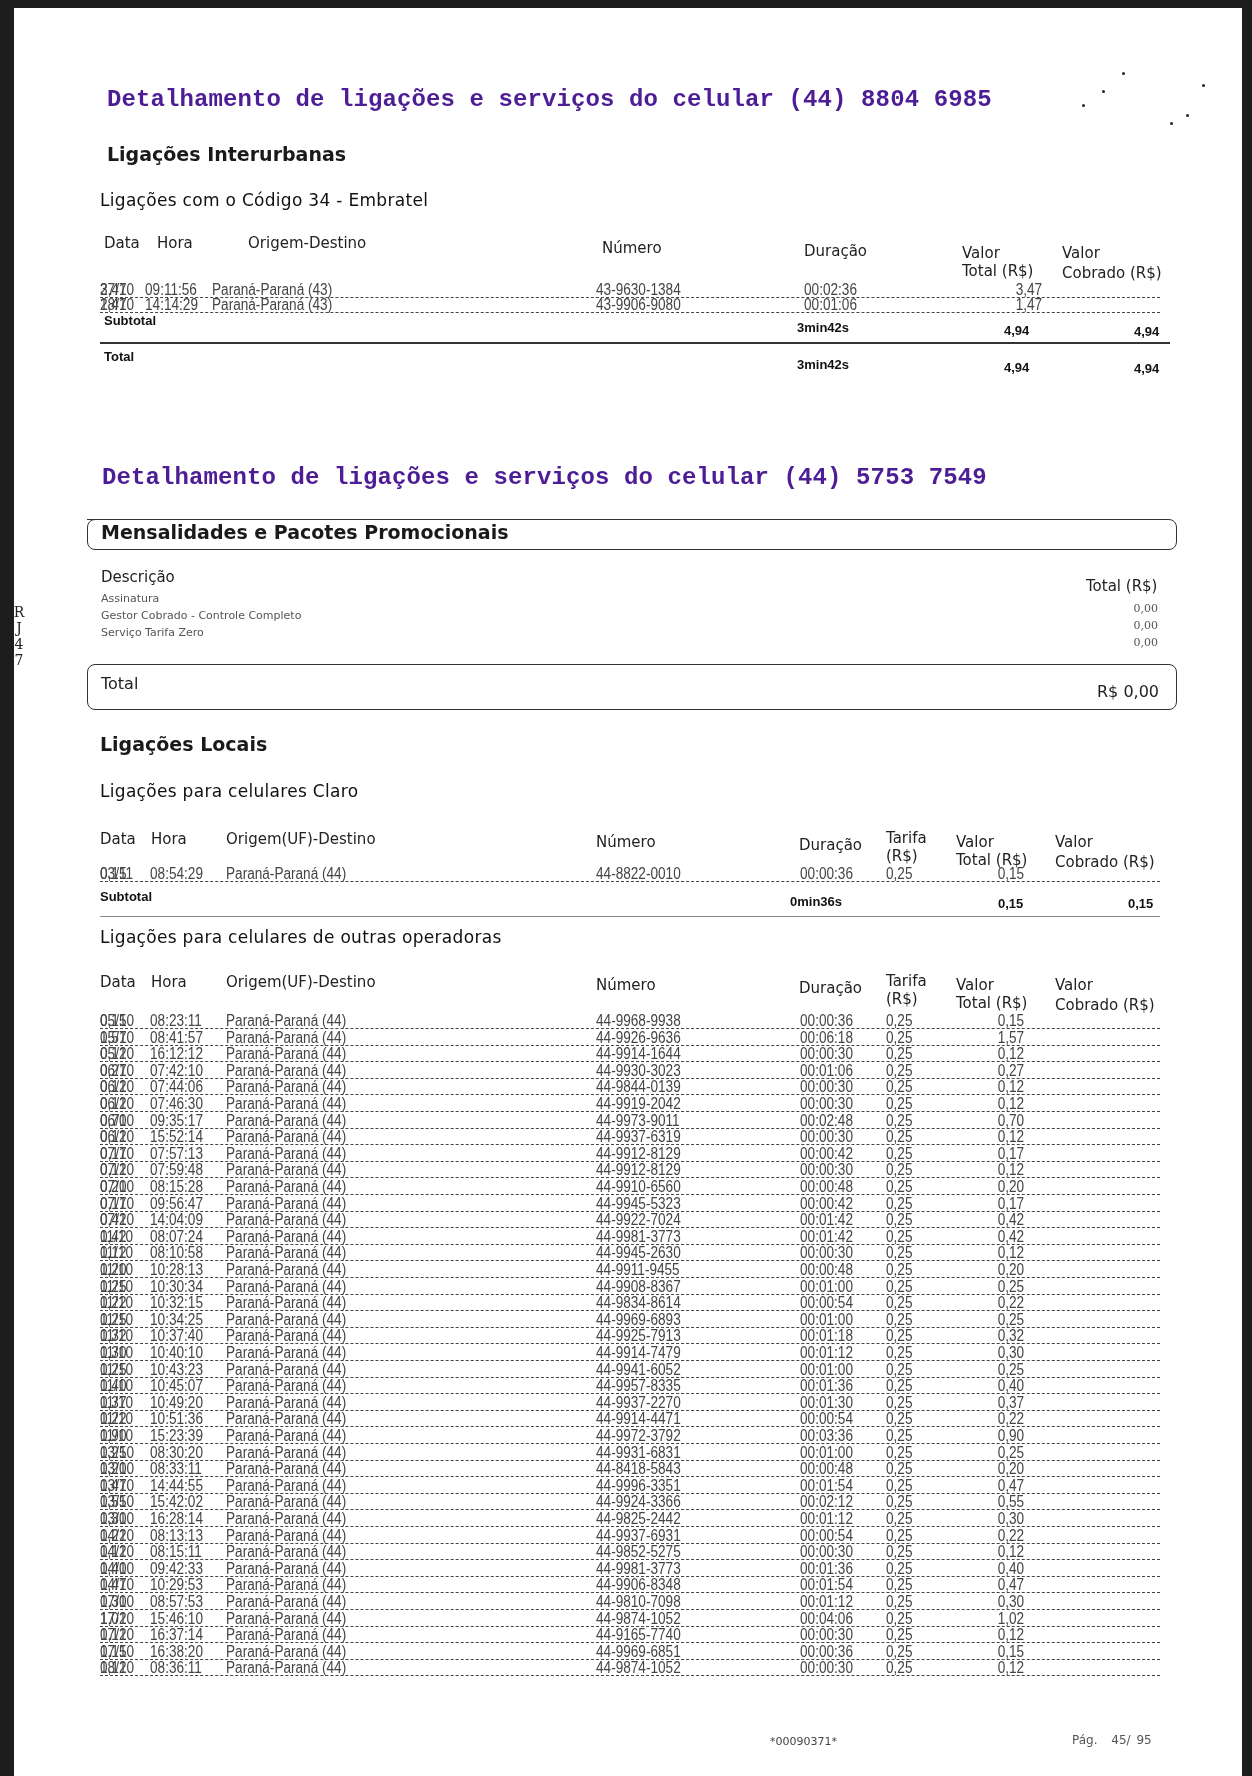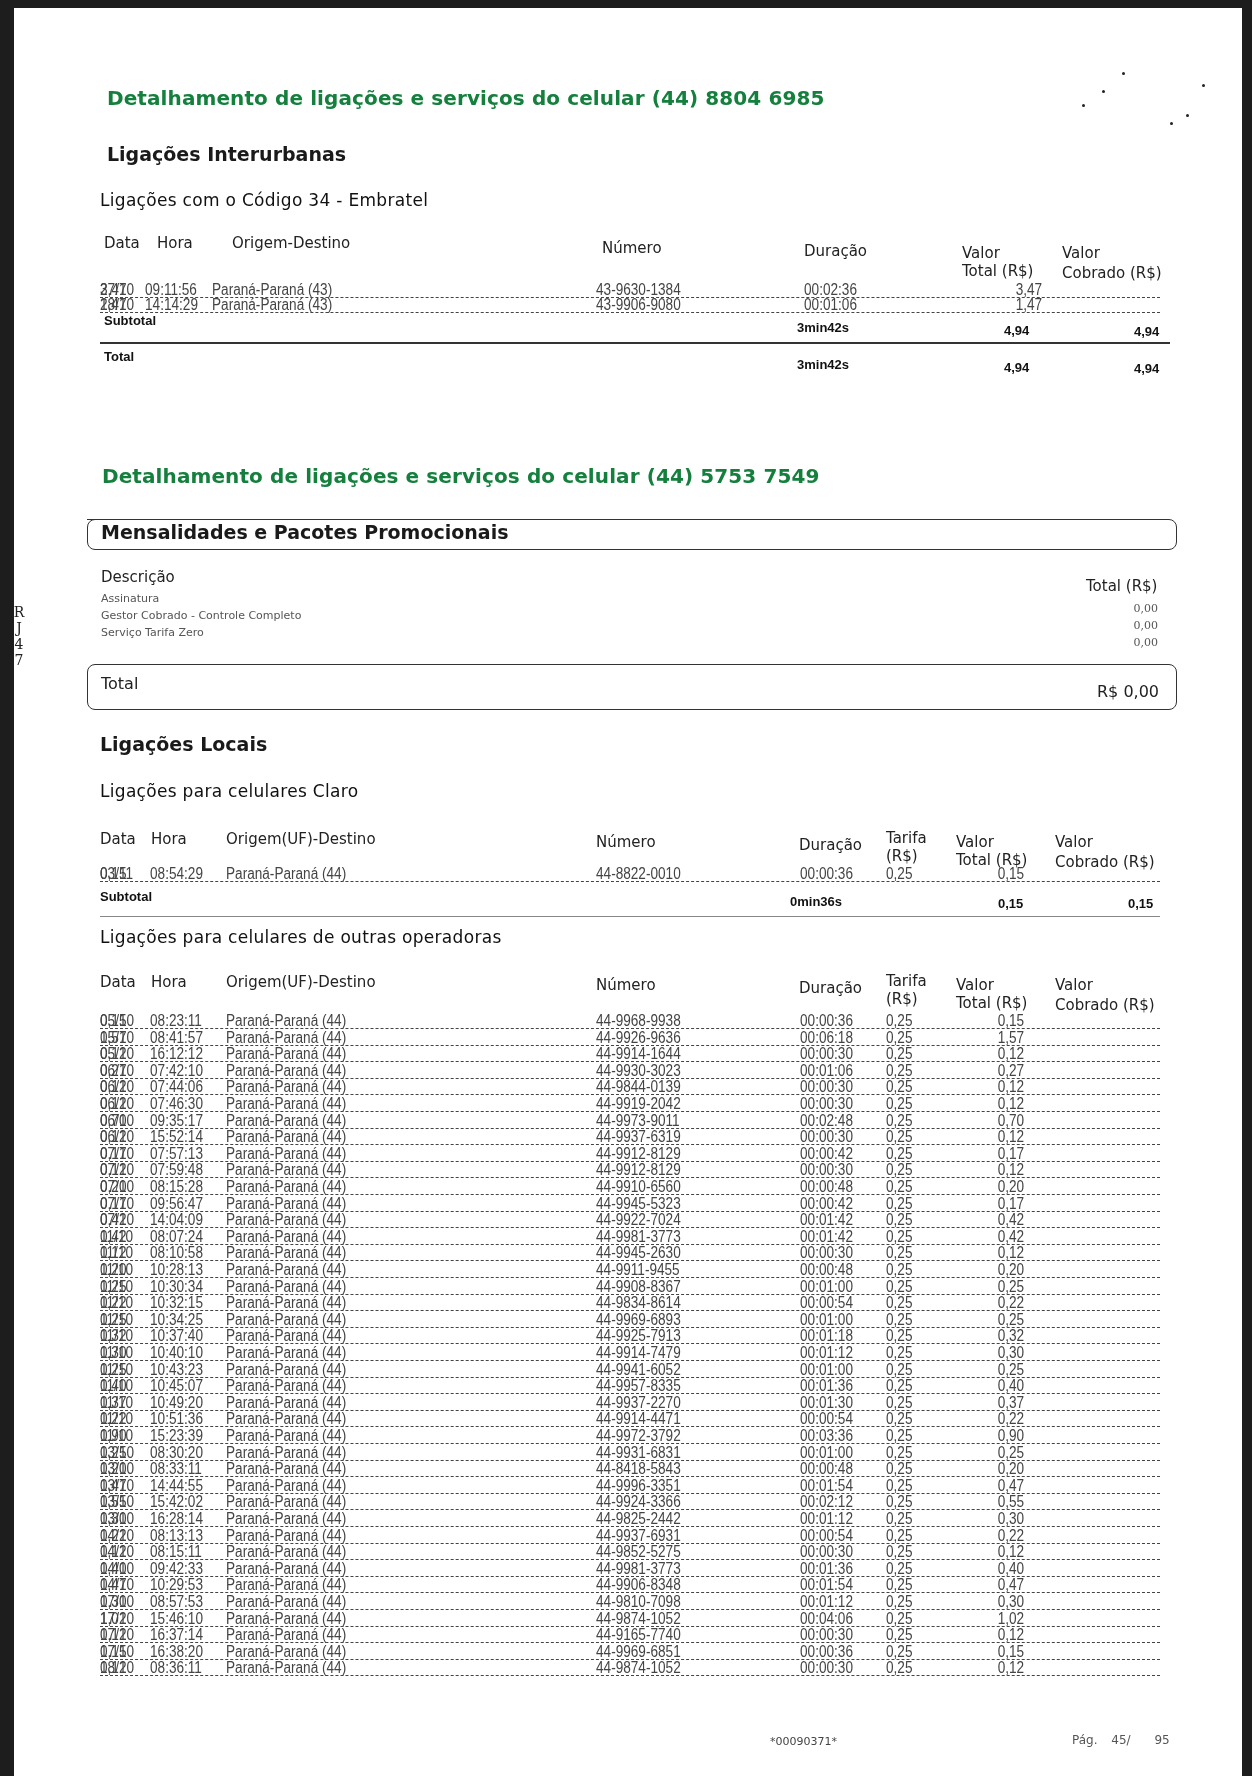--- a/index.html
+++ b/index.html
@@ -6,21 +6,21 @@
   html, body { width: 1252px; height: 1776px; background: #fff; overflow: hidden; }
   body { position: relative; font-family: "DejaVu Sans", sans-serif; color: #1a1a1a; }
   .frame-top { position: absolute; left: 0; top: 0; width: 1252px; height: 8px; background: #1d1d1d; }
   .frame-right { position: absolute; right: 0; top: 0; width: 10px; height: 1776px; background: #1d1d1d; }
   .frame-left { position: absolute; left: 0; top: 0; width: 14px; height: 1776px; background: #1d1d1d; }
   .side-code { position: absolute; left: 12px; top: 604px; font-family: "DejaVu Serif", serif; font-size: 14px; line-height: 16px; width: 14px; text-align: center; color: #222; }
   .dots { position: absolute; right: 30px; top: 70px; width: 140px; height: 60px; }
   .dots span { position: absolute; width: 3px; height: 3px; background: #222; border-radius: 50%; }
 
   .abs { position: absolute; }
-  .h1 { font-size: 20px; font-weight: bold; color: #15803d; letter-spacing: 0.1px; }
+  .h1 { font-size: 24px; font-weight: bold; color: #4c1d95; letter-spacing: 0.1px; font-family: Liberation Mono, monospace; }
   .h2 { font-size: 19px; font-weight: bold; color: #1a1a1a; }
   .h3 { font-size: 17px; color: #111; letter-spacing: 0.3px; }
   .colhead { font-size: 15px; color: #222; line-height: 18px; }
   .row { position: absolute; left: 100px; width: 1060px; height: 16px; border-bottom: 1.5px dashed #444; font-family: "Liberation Sans Narrow", "Liberation Sans", sans-serif; font-size: 16px; color: #444; }
   .row span { position: absolute; bottom: 0; line-height: 14px; transform: scaleX(0.85); transform-origin: left bottom; }
   .row .r { transform-origin: right bottom; text-align: right; }
   .sub { position: absolute; font-size: 13px; font-weight: bold; font-family: "Liberation Sans", sans-serif; color: #111; }
   .hr { position: absolute; height: 1px; background: #666; }
   .box { position: absolute; border: 1.5px solid #333; border-radius: 6px; }
   .desc-item { font-size: 11px; color: #555; line-height: 17px; }
@@ -51,21 +51,21 @@
     <span style="left:88px;top:52px"></span>
 </div>
 
 <div class="abs h1" style="left:107px;top:86px">Detalhamento de ligações e serviços do celular (44) 8804 6985</div>
 <div class="abs h2" style="left:107px;top:143px">Ligações Interurbanas</div>
 <div class="abs h3" style="left:100px;top:190px">Ligações com o Código 34 - Embratel</div>
 
 <div>
   <div class="abs colhead" style="left:104px;top:234px">Data</div>
   <div class="abs colhead" style="left:157px;top:234px">Hora</div>
-  <div class="abs colhead" style="left:232px;top:234px">Origem-Destino</div>
+  <div class="abs colhead" style="left:248px;top:234px">Origem-Destino</div>
   <div class="abs colhead" style="left:602px;top:239px">Número</div>
   <div class="abs colhead" style="left:804px;top:242px">Duração</div>
   <div class="abs colhead" style="left:962px;top:244px">
     <div>Valor</div>
     <div>Total (R$)</div>
   </div>
   <div class="abs colhead" style="left:1062px;top:244px">
     <div>Valor</div>
     <div style="margin-top:2px">Cobrado (R$)</div>
   </div>
@@ -589,14 +589,14 @@
       <span style="left: 786px;">0,25</span>
       <span class="r" style="right: 136px;">0,12</span>
       <span>0,12</span>
     </div>
   </div>
 
 <div class="footer-code">*00090371*</div>
 <div class="footer-page">
   <span>Pág.</span>
   <span style="margin-left:10px">45</span><span>/</span>
-  <span style="margin-left:20px">95</span>
+  <span style="margin-left:2px">95</span>
 </div>
 
 </body></html>

